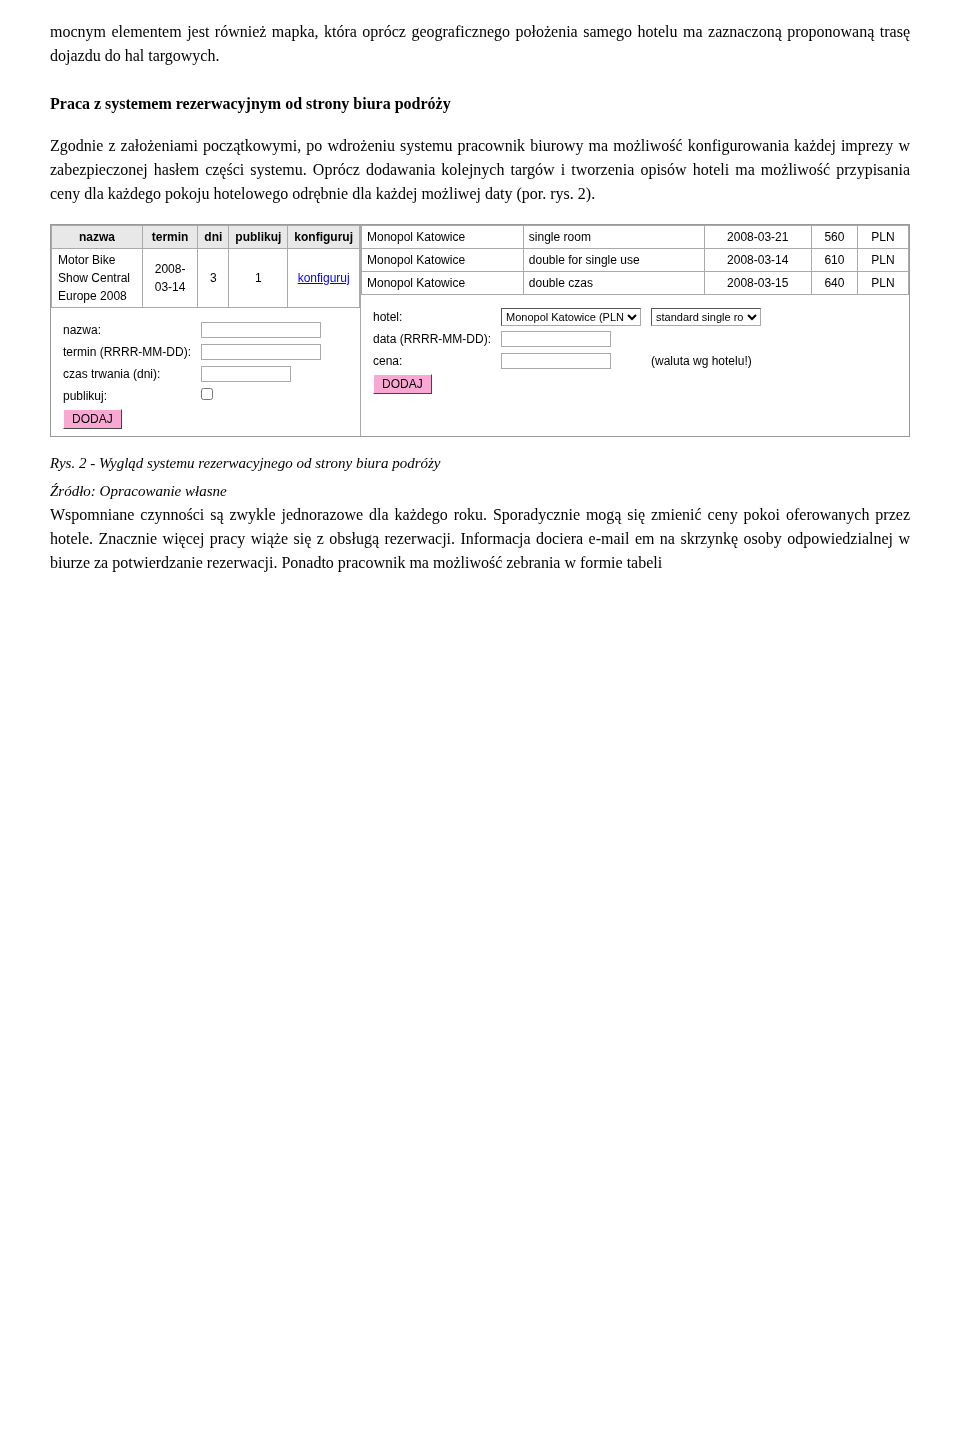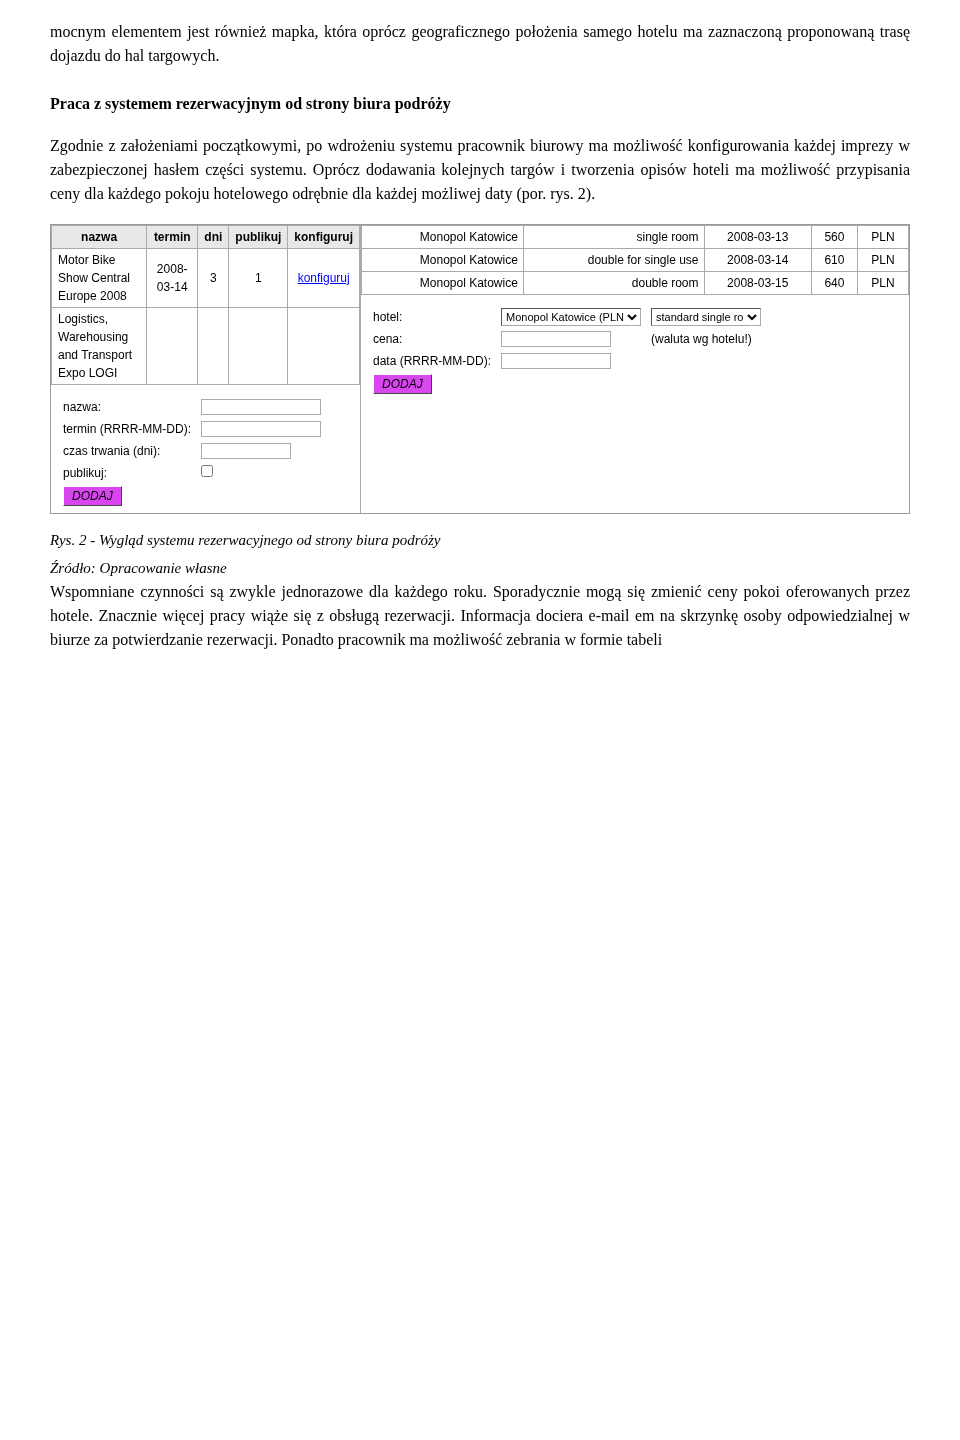--- a/index.html
+++ b/index.html
@@ -36,30 +36,29 @@
       border: 1px solid #aaa;
       width: 120px;
       height: 16px;
       font-size: 11px;
     }
     input[type="checkbox"] {
       width: 12px;
       height: 12px;
     }
     .dodaj-btn {
-      background: #d946ef;
+      background: #f9a8d4;
       border: 1px solid #888;
       border-top-color: #fff;
       border-left-color: #fff;
       border-bottom-color: #444;
       border-right-color: #444;
       padding: 2px 8px;
       font-size: 12px;
       cursor: pointer;
-      font-style: italic;
     }
     .figure-outer {
       display: flex;
       gap: 0;
       border: 1px solid #999;
       margin: 14px 0;
       background: #fff;
     }
     .left-panel {
       flex: 0 0 310px;
@@ -112,21 +111,20 @@
       width: 110px;
     }
     .right-inner-table {
       border-collapse: collapse;
       width: 100%;
     }
     .right-inner-table td {
       border: 1px solid #aaa;
       padding: 2px 5px;
       font-size: 12px;
-      text-align: right;
     }
     .form-right td {
       padding: 2px 4px;
       font-size: 12px;
       border: none;
       vertical-align: middle;
     }
     input.short { width: 90px; }
     input.med { width: 110px; }
     .rys-caption {
@@ -162,27 +160,20 @@
           <th>konfiguruj</th>
         </tr>
       </thead>
       <tbody>
         <tr>
           <td>Motor Bike Show Central Europe 2008</td>
           <td class="td-center">2008-03-14</td>
           <td class="td-center">3</td>
           <td class="td-center">1</td>
           <td class="td-center"><span class="link-style">konfiguruj</span></td>
-        </tr>
-        <tr>
-          <td>Logistics, Warehousing and Transport Expo LOGI</td>
-          <td></td>
-          <td></td>
-          <td></td>
-          <td></td>
         </tr>
       </tbody>
     </table>
 
     <div class="form-section" style="padding:4px 6px;">
       <table>
         <tbody>
             <tr>
           <td>nazwa:</td>
           <td><input type="text" style=""></td>
@@ -215,34 +206,34 @@
           <th style="text-align:left;"></th>
           <th style="text-align:center;"></th>
           <th style="text-align:center;"></th>
           <th style="text-align:center;"></th>
         </tr>
       </thead>
       <tbody>
         <tr>
           <td>Monopol Katowice</td>
           <td>single room</td>
-          <td class="td-center">2008-03-13</td>
+          <td class="td-center">2008-03-21</td>
           <td class="td-center">560</td>
           <td class="td-center">PLN</td>
         </tr>
         <tr>
           <td>Monopol Katowice</td>
           <td>double for single use</td>
           <td class="td-center">2008-03-14</td>
           <td class="td-center">610</td>
           <td class="td-center">PLN</td>
         </tr>
         <tr>
           <td>Monopol Katowice</td>
-          <td>double room</td>
+          <td>double czas</td>
           <td class="td-center">2008-03-15</td>
           <td class="td-center">640</td>
           <td class="td-center">PLN</td>
         </tr>
       </tbody>
     </table>
 
     <div class="form-section" style="padding:4px 6px;">
       <table class="form-right">
         <tbody>
@@ -253,29 +244,29 @@
               <option>Monopol Katowice (PLN)</option>
             </select>
           </td>
           <td>
             <select class="select-mini2">
               <option>standard single room</option>
             </select>
           </td>
         </tr>
         <tr>
+          <td>data (RRRR-MM-DD):</td>
+          <td colspan="2"><input type="text" class="med" style=""></td>
+        </tr>
+        <tr>
           <td>cena:</td>
           <td><input type="text" class="med" style=""></td>
           <td>(waluta wg hotelu!)</td>
         </tr>
         <tr>
-          <td>data (RRRR-MM-DD):</td>
-          <td colspan="2"><input type="text" class="med" style=""></td>
-        </tr>
-        <tr>
           <td colspan="3"><button class="dodaj-btn">DODAJ</button></td>
         </tr>
       </tbody>
         </table>
     </div>
   </div>
 </div>
 
 <div class="rys-caption">
   <span class="caption-text">Rys. 2 - Wygląd systemu rezerwacyjnego od strony biura podróży</span>

